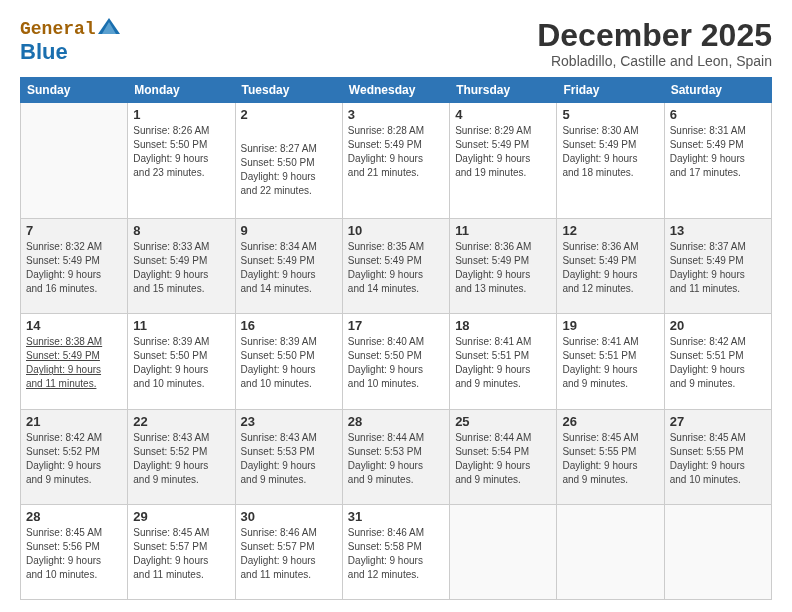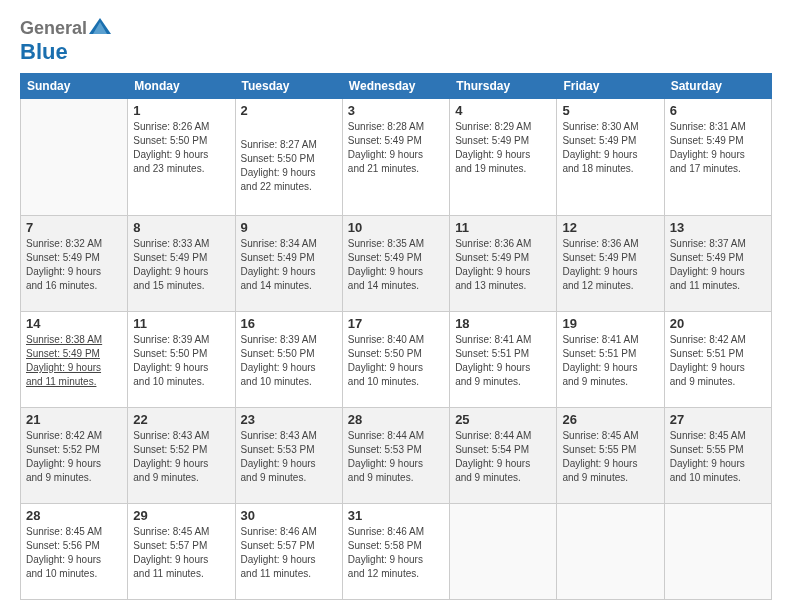--- a/index.html
+++ b/index.html
@@ -28,21 +28,22 @@
       flex-direction: column;
       align-items: flex-start;
     }
     .logo-text {
       display: flex;
       align-items: baseline;
     }
     .logo-general {
       font-size: 18px;
       font-weight: bold;
-      color: #737373;
+      color: #a16207;
+      font-family: Liberation Mono, monospace;
     }
     .logo-blue {
       font-size: 22px;
       font-weight: bold;
       color: #1a6faf;
     }
     .logo-icon {
       width: 22px;
       height: 16px;
       margin-left: 2px;
@@ -111,20 +112,22 @@
         <svg class="logo-icon" viewBox="0 0 22 16" xmlns="http://www.w3.org/2000/svg">
           <polygon points="0,16 11,0 22,16" fill="#1a6faf"></polygon>
           <polygon points="4,16 11,4 18,16" fill="#5aa0d0"></polygon>
         </svg>
       </div>
       <div>
         <span class="logo-blue">Blue</span>
       </div>
     </div>
     <div class="title-block">
+      <div class="month-title">December 2025</div>
+      <div class="subtitle">Robladillo, Castille and Leon, Spain</div>
     </div>
   </div>
 
   <table class="calendar">
     <thead>
       <tr>
         <th>Sunday</th>
         <th>Monday</th>
         <th>Tuesday</th>
         <th>Wednesday</th>

